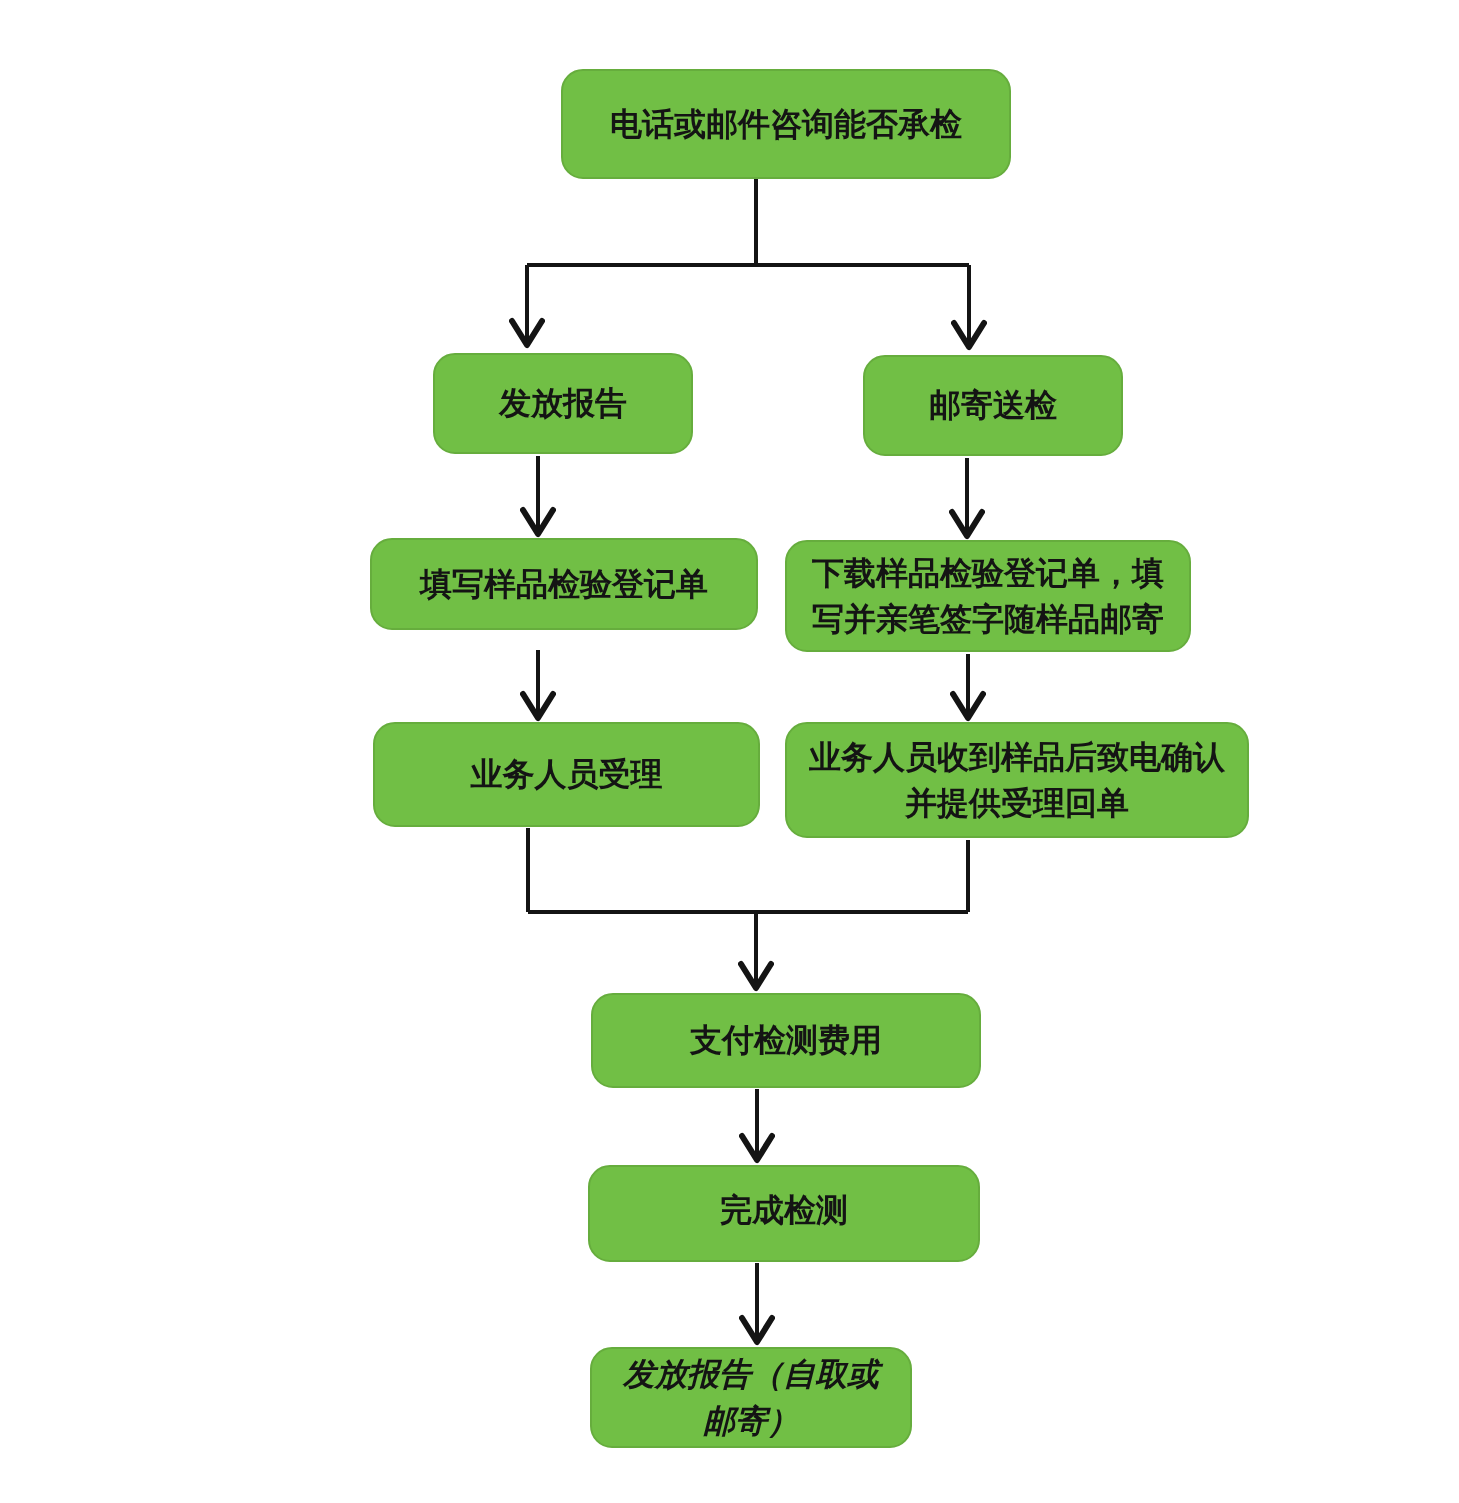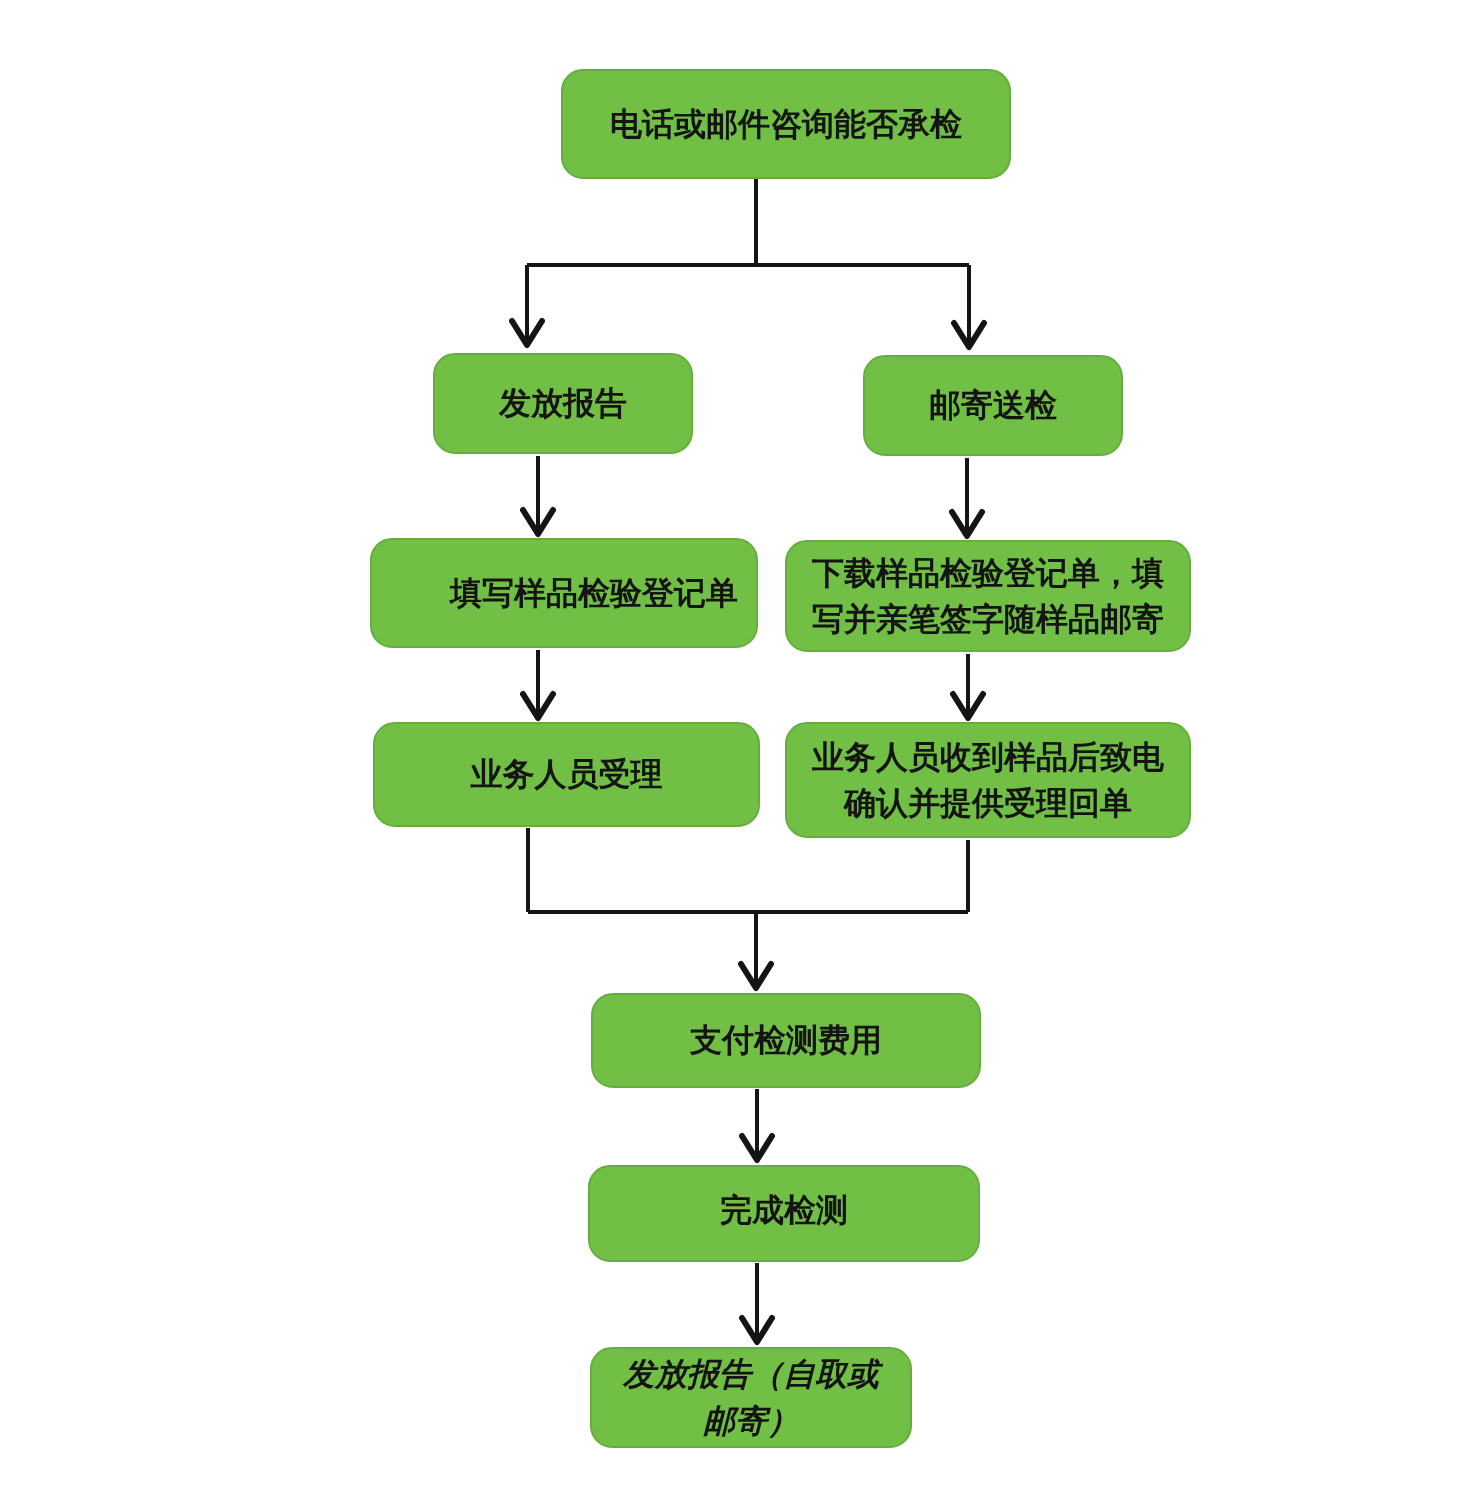--- a/index.html
+++ b/index.html
@@ -37,24 +37,24 @@
     font-size: 32px;
     line-height: 1.45;
     color: #141414;
     padding: 4px 18px;
     margin-left: 28px;
   }
   
   .n-consult        { left: 533px; top:   69px; width: 450px; height: 110px; }
   .n-onsite         { left: 405px; top:  353px; width: 260px; height: 101px; }
   .n-mail           { left: 835px; top:  355px; width: 260px; height: 101px; }
-  .n-fill-form      { left: 342px; top:  538px; width: 388px; height: 110px; justify-content: flex-end; }
+  .n-fill-form      { left: 342px; top:  538px; width: 388px; height: 92px; }
   .n-download-form  { left: 757px; top:  540px; width: 406px; height: 112px; }
   .n-staff-accept   { left: 345px; top:  722px; width: 387px; height: 105px; }
-  .n-staff-confirm  { left: 757px; top:  722px; width: 406px; height: 116px; }
+  .n-staff-confirm  { left: 757px; top:  722px; width: 464px; height: 116px; }
   .n-pay            { left: 563px; top:  993px; width: 390px; height:  95px; }
   .n-complete       { left: 560px; top: 1165px; width: 392px; height:  97px; font-family: Liberation Mono, monospace; }
   .n-report         { left: 562px; top: 1347px; width: 322px; height: 101px; font-style: italic; }
 </style>
 </head>
 <body>
 
 <div class="canvas">
 
   <svg class="connectors" viewBox="0 0 1459 1503" xmlns="http://www.w3.org/2000/svg">

